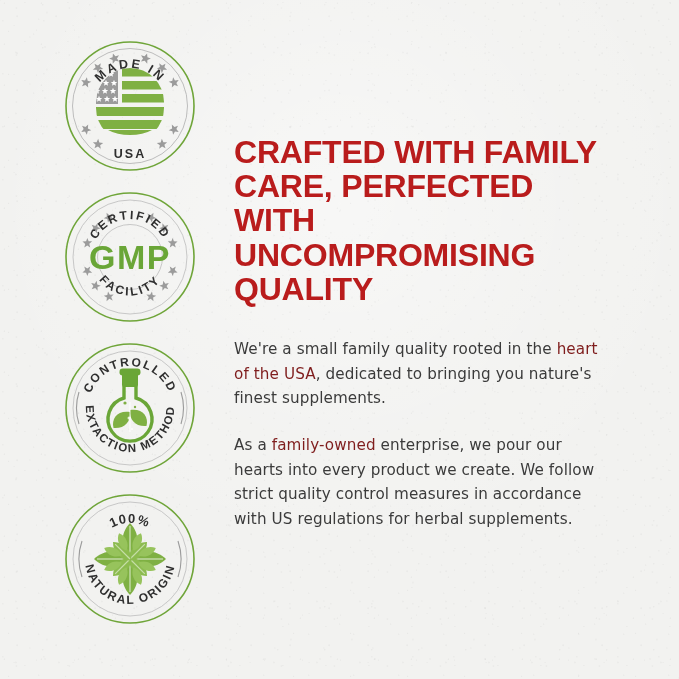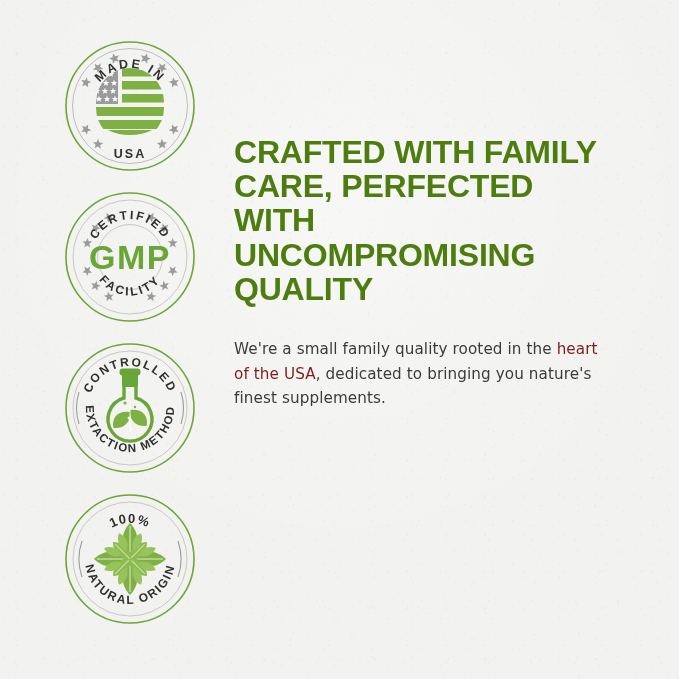--- a/index.html
+++ b/index.html
@@ -76,21 +76,21 @@
   
   #content {
     position: absolute;
     left: 234px;
     top: 135px;
     width: 370px;
     z-index: 3;
   }
   #headline {
     margin: 0;
-    color: #4d7c0f;
+    color: #b91c1c;
     font-family: "Liberation Sans", sans-serif;
     font-weight: 700;
     font-size: 32px;
     line-height: 1.07;
     letter-spacing: -0.2px;
     text-transform: uppercase;
   }
   .paragraph {
     margin: 0;
     color: #3b3b3b;
@@ -371,14 +371,17 @@
     </div>
   </div>
 
   <div id="content">
     <h1 id="headline">CRAFTED WITH FAMILY CARE, PERFECTED WITH UNCOMPROMISING QUALITY</h1>
 
     <p class="paragraph" id="para-1">
       <span>We're a small family quality rooted in the </span><span class="hl">heart of the USA</span><span>, dedicated to bringing you nature's finest supplements.</span>
     </p>
 
+    <p class="paragraph" id="para-2">
+      <span>As a </span><span class="hl">family-owned</span><span> enterprise, we pour our hearts into every product we create. We follow strict quality control measures in accordance with US regulations for herbal supplements.</span>
+    </p>
   </div>
 </div>
 
 </body></html>

